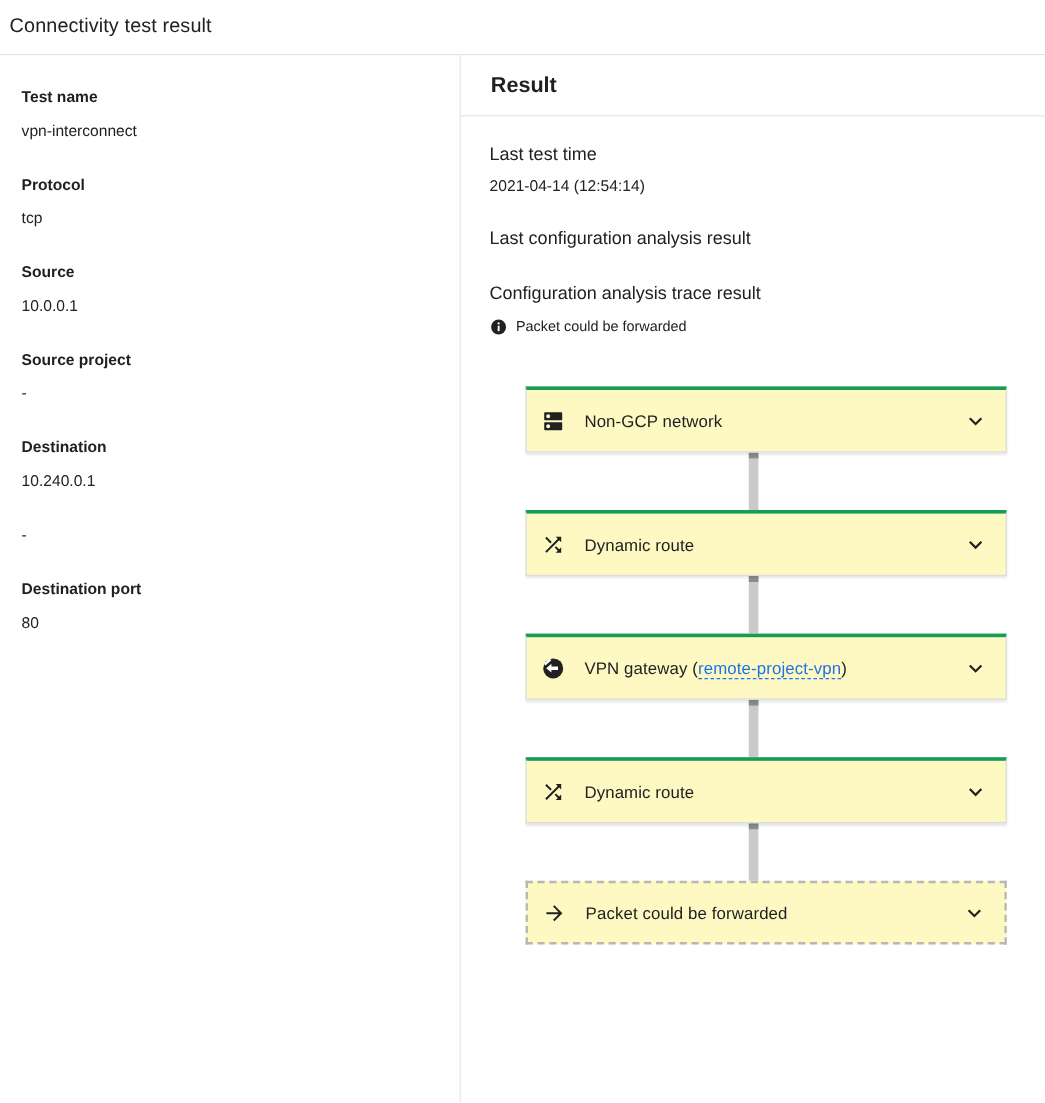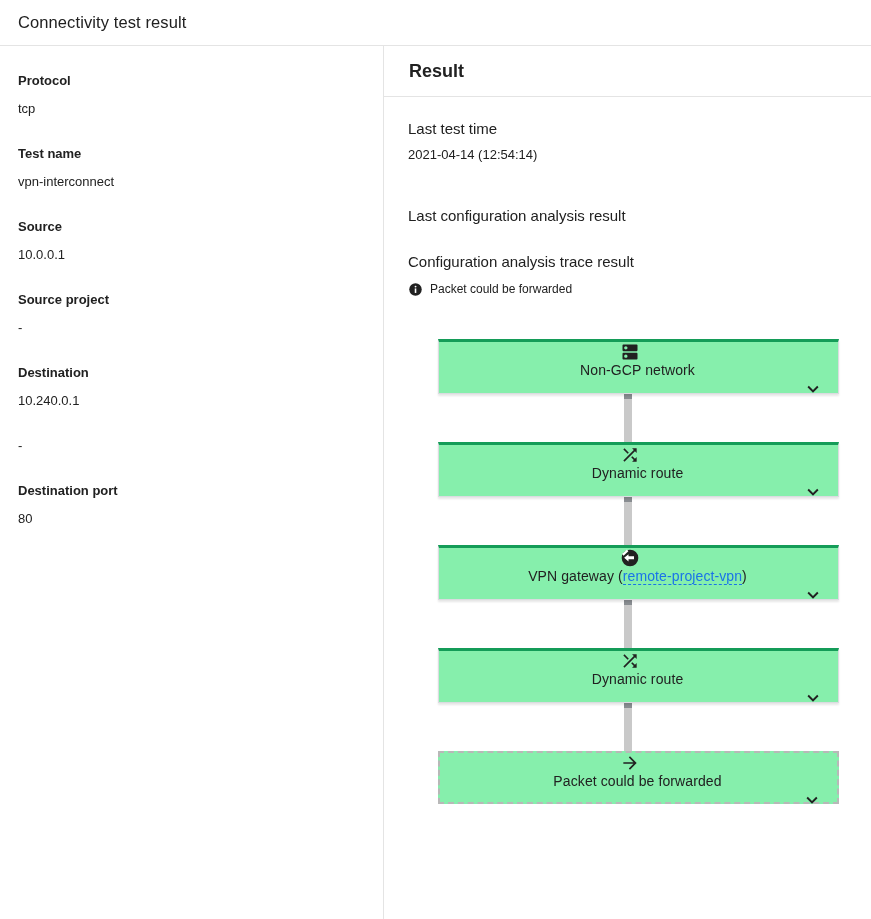--- a/index.html
+++ b/index.html
@@ -9,21 +9,21 @@
     background: #fff;
     color: #212121;
     font-family: "Liberation Sans", sans-serif;
     overflow: hidden;
   }
 
   
   .app-header {
     height: 46px;
     display: flex; align-items: center;
-    padding: 0 18px;
+    padding: 0 8px;
     border-bottom: 1px solid #e4e4e4;
   }
   .app-header .title { font-size: 16.5px; font-weight: 400; letter-spacing: .1px; }
 
   
   .main { display: flex; height: 873px; }
 
   
   .left-panel {
     width: 383px; flex: none;
@@ -39,41 +39,40 @@
     height: 51px;
     display: flex; align-items: center;
     padding: 0 25px;
     border-bottom: 1px solid #e4e4e4;
   }
   .result-header .title { font-size: 18px; font-weight: 700; }
 
   .result-body { padding: 22px 24px 0 24px; }
   .sec-label { font-size: 15px; line-height: 20px; font-weight: 400; }
   .sec-value { font-size: 13px; line-height: 18px; margin-top: 7px; }
-  .mt-25 { margin-top: 42px; }
+  .mt-25 { margin-top: 25px; }
   .mt-26 { margin-top: 26px; }
   .status-row {
     display: flex; align-items: center; gap: 7px;
     margin-top: 9px; font-size: 12px; line-height: 16px;
   }
   .status-row svg { flex: none; display: block; }
 
   
   .trace { margin: 42px 0 0 30px; width: 401px; }
   .trace-node {
     position: relative; z-index: 1;
     height: 55px; width: 100%;
-    background: #86efac;
+    background: #fef9c3;
     border: 1px solid #dadce0;
     border-top: 3px solid #149c58;
     box-shadow: 0 2px 2px rgba(0,0,0,0.10);
     display: flex; align-items: center;
     padding: 0 14px 0 12px;
     cursor: pointer;
-    flex-direction: column;
   }
   .trace-node.dashed {
     border: 2px dashed #b8b8b8;
     box-shadow: none;
     height: 53px;
   }
   .trace-node .n-icon { width: 20px; height: 20px; margin-right: 16px; flex: none; }
   .trace-node .n-label { font-size: 14px; letter-spacing: .1px; }
   .trace-node .n-chevron { margin-left: auto; width: 22px; height: 22px; flex: none; cursor: pointer; }
   .n-link {
@@ -96,26 +95,26 @@
 <body>
 
 <div class="app-header">
   <span class="title">Connectivity test result</span>
 </div>
 
 <div class="main">
 
   <div class="left-panel">
     <div class="field">
+      <div class="f-label">Test name</div>
+      <div class="f-value">vpn-interconnect</div>
+    </div>
+    <div class="field">
       <div class="f-label">Protocol</div>
       <div class="f-value">tcp</div>
-    </div>
-    <div class="field">
-      <div class="f-label">Test name</div>
-      <div class="f-value">vpn-interconnect</div>
     </div>
     <div class="field">
       <div class="f-label">Source</div>
       <div class="f-value">10.0.0.1</div>
     </div>
     <div class="field">
       <div class="f-label">Source project</div>
       <div class="f-value">-</div>
     </div>
     <div class="field">

